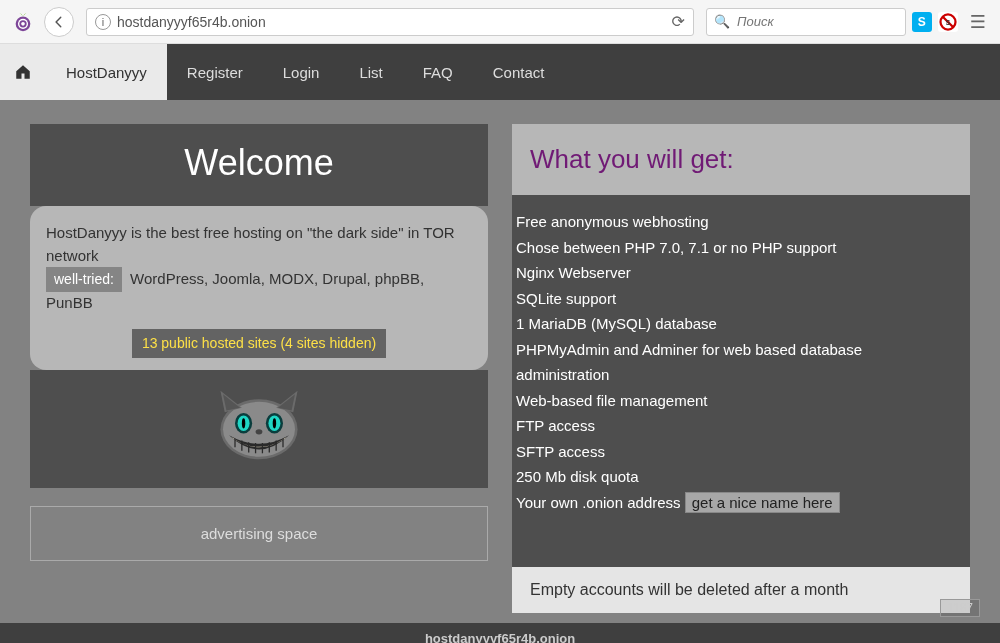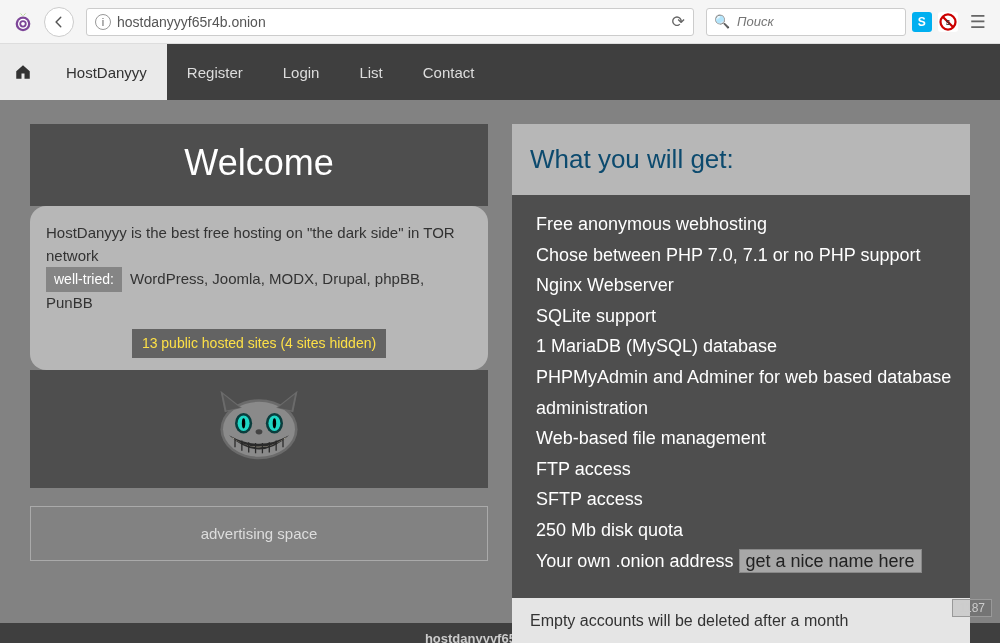--- a/index.html
+++ b/index.html
@@ -38,26 +38,26 @@
     .welcome-head { text-align: center; padding: 18px 0 22px 0; font-size: 36px; font-weight: 300; }
     .welcome-body { padding: 16px 16px 12px 16px; font-size: 15px; color: #333; line-height: 1.5; border-radius: 16px; }
     .well-tried { background: #858585; color: #fff; padding: 2px 8px; margin-right: 4px; display: inline-block; font-size: 14px; }
     .hosted-badge { text-align: center; margin-top: 14px; }
     .hosted-badge span { background: #636363; color: #fde047; padding: 4px 10px; font-size: 14px; display: inline-block; }
     .cat-row { background: #4e4e4e; text-align: center; padding: 10px 0 14px 0; }
     .cat-row svg { width: 120px; height: 90px; }
 
     .ad-space { margin-top: 18px; border: 1px solid #aaa; text-align: center; padding: 18px 0; color: #ddd; font-size: 15px; }
 
-    .wyg-head { padding: 20px 18px; font-size: 26px; color: #0c4a6e; font-weight: 400; }
-    .wyg-body { padding: 14px 18px 22px 24px; color: #fff; font-size: 18px; line-height: 1.7; flex: 1; }
+    .wyg-head { padding: 20px 18px; font-size: 26px; color: #701a75; font-weight: 400; }
+    .wyg-body { padding: 14px 18px 22px 4px; color: #fff; font-size: 15px; line-height: 1.7; flex: 1; }
     .nice-name { background: #a7a7a7; color: #222; padding: 1px 6px; border: 1px solid #888; margin-top: 32px; }
     .empty-note { background: #e5e5e5; color: #333; padding: 14px 18px; font-size: 16px; }
 
-    .counter { position: absolute; right: 8px; bottom: 6px; border: 1px solid #999; padding: 1px 6px; color: #ccc; font-size: 12px; background: rgba(0,0,0,0.1); }
+    .counter { position: absolute; right: 20px; bottom: 6px; border: 1px solid #999; padding: 1px 6px; color: #ccc; font-size: 12px; background: rgba(0,0,0,0.1); }
 
     
     .footer { background: #3f3f3f; height: 30px; display: flex; align-items: center; justify-content: center; color: #ccc; font-size: 13px; font-weight: bold; }
   </style>
 </head>
 <body>
 
 <div class="browser-chrome">
   <div class="chrome-btn tor-icon">
     <svg viewBox="0 0 24 24">
@@ -96,20 +96,21 @@
 <div class="navbar">
   <div class="nav-home">
     <svg width="18" height="18" viewBox="0 0 24 24">
         <path d="M3 11 L12 3 L21 11 L21 21 L14 21 L14 14 L10 14 L10 21 L3 21 Z" fill="#333"></path>
       </svg>
   </div>
   <div class="nav-item active">HostDanyyy</div>
   <div class="nav-item">Register</div>
   <div class="nav-item">Login</div>
   <div class="nav-item">List</div>
+  <div class="nav-item">FAQ</div>
   <div class="nav-item">Contact</div>
 </div>
 
 <div class="content">
 
   <div class="col">
     <div class="panel-dark welcome-head">Welcome</div>
     <div class="panel-light welcome-body">
       <div>HostDanyyy is the best free hosting on "the dark side" in TOR network</div>
       <div style="">

